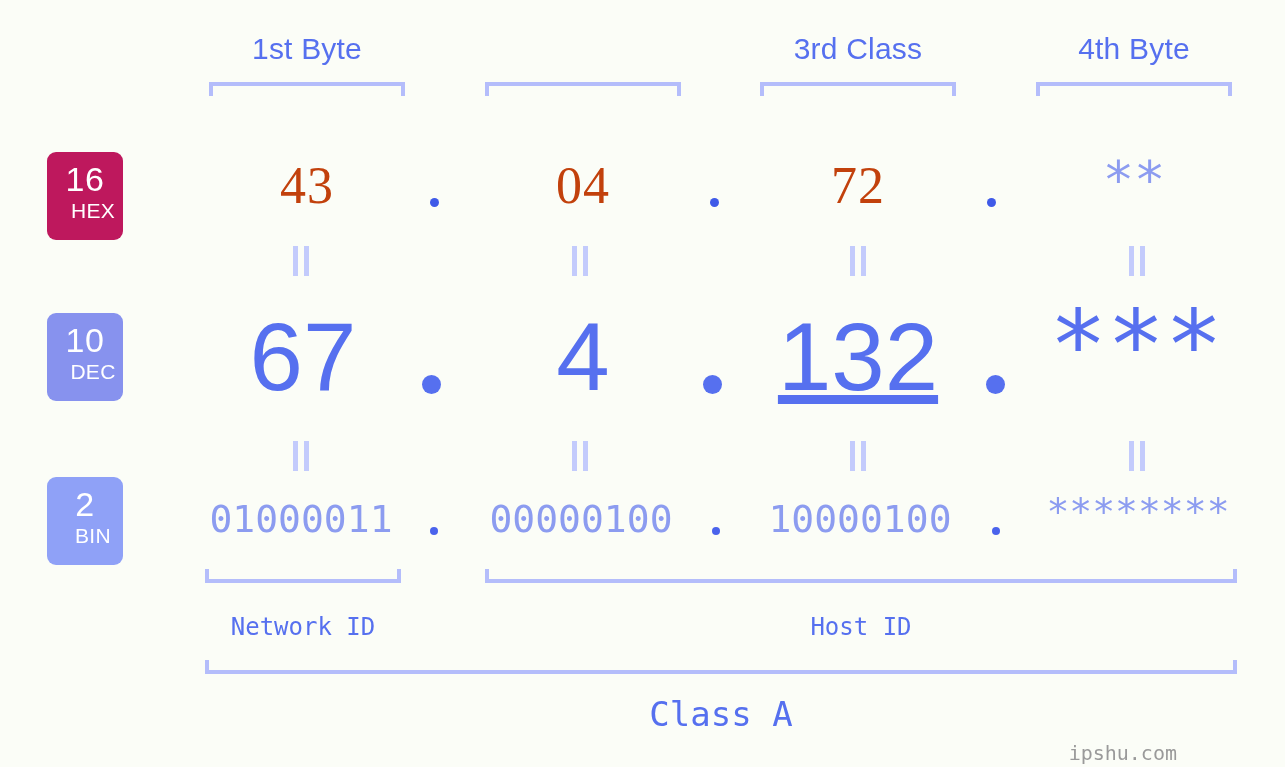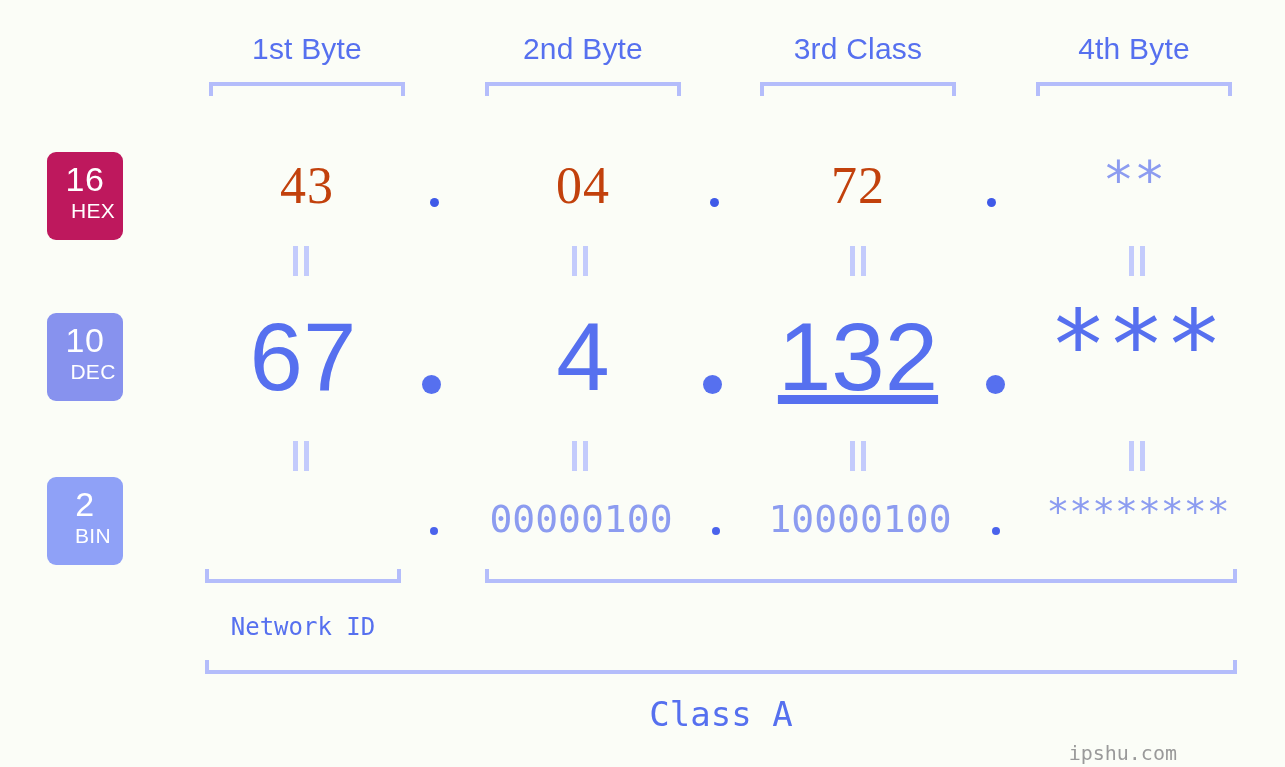--- a/index.html
+++ b/index.html
@@ -163,21 +163,20 @@
     color: #9a9a9a;
     font-family: "DejaVu Sans Mono", monospace;
   }
 </style>
 </head>
 <body>
 
 <div class="stage">
 
   <div class="byte-label" style="left:209px;width:196px;">1st Byte</div>
-  <div class="byte-label" style="left:485px;width:196px;">2nd Byte</div>
   <div class="byte-label" style="left:760px;width:196px;">3rd Class</div>
   <div class="byte-label" style="left:1036px;width:196px;">4th Byte</div>
 
   <div class="bracket-down" style="left:209px;top:82px;width:196px;"></div>
   <div class="bracket-down" style="left:485px;top:82px;width:196px;"></div>
   <div class="bracket-down" style="left:760px;top:82px;width:196px;"></div>
   <div class="bracket-down" style="left:1036px;top:82px;width:196px;"></div>
 
   <div class="badge" style="left:47px;top:152px;background:#be185d;">
     <span class="num">16</span>
@@ -237,31 +236,33 @@
     </div>
   <div class="eq" style="left:849px;top:441px;">
       <i></i>
       <i></i>
     </div>
   <div class="eq" style="left:1128px;top:441px;">
       <i></i>
       <i></i>
     </div>
 
+  <div class="cell bin-val" style="left:203px;top:497px;width:196px;">01000011</div>
   <div class="cell bin-val" style="left:483px;top:497px;width:196px;">00000100</div>
   <div class="cell bin-val" style="left:762px;top:497px;width:196px;">10000100</div>
   <div class="cell bin-val" style="left:1040px;top:490px;width:196px;">********</div>
 
   <div class="dot dot-bin" style="left:430px;top:527px;"></div>
   <div class="dot dot-bin" style="left:712px;top:527px;"></div>
   <div class="dot dot-bin" style="left:992px;top:527px;"></div>
 
   <div class="bracket-up" style="left:205px;top:569px;width:196px;"></div>
   <div class="bracket-up" style="left:485px;top:569px;width:752px;"></div>
 
   <div class="id-label" style="left:205px;top:613px;width:196px;">Network ID</div>
+  <div class="id-label" style="left:485px;top:613px;width:752px;">Host ID</div>
 
   <div class="bracket-up" style="left:205px;top:660px;width:1032px;"></div>
   <div class="class-label" style="left:205px;top:694px;width:1032px;">Class A</div>
 
   <div class="watermark">ipshu.com</div>
 
 </div>
 
 </body></html>

